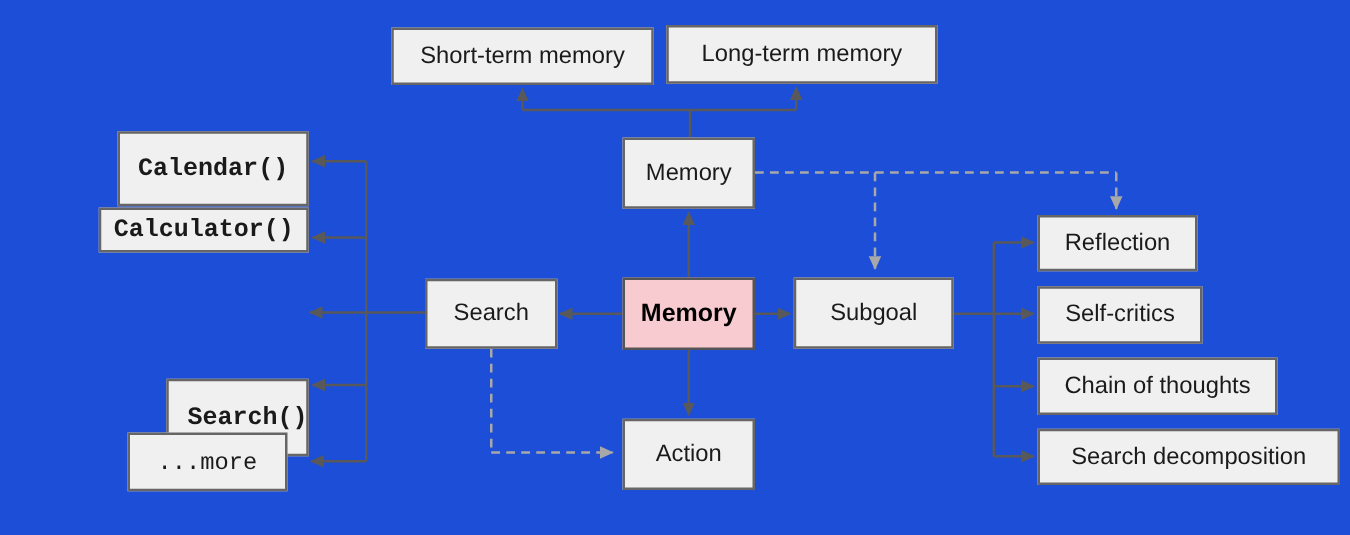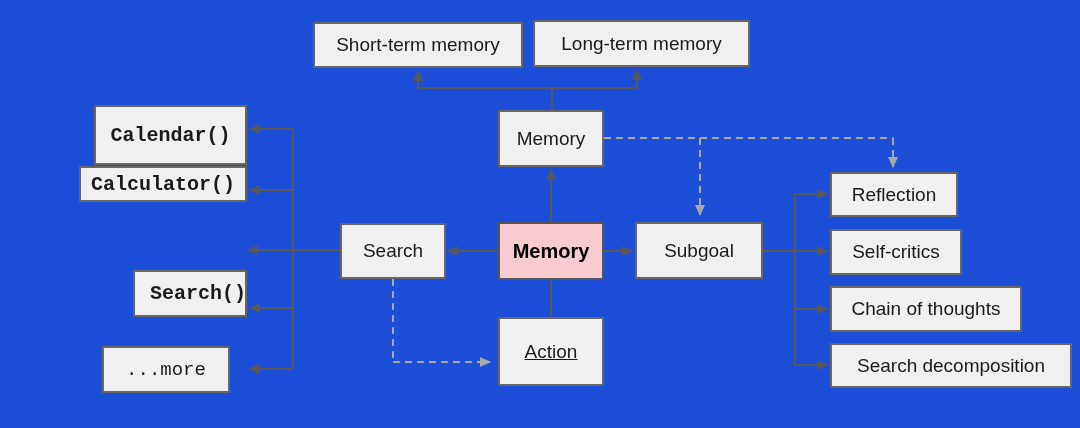--- a/index.html
+++ b/index.html
@@ -37,26 +37,26 @@
     font-weight: bold;
     font-size: 20px;
     color: #000000;
   }
   
   #n-short   { left: 313px; top: 22px;  width: 210px; height: 46px; }
   #n-long    { left: 533px; top: 20px;  width: 217px; height: 47px; }
   #n-memory  { left: 498px; top: 110px; width: 106px; height: 57px; }
   #n-agent   { left: 498px; top: 222px; width: 106px; height: 58px; }
   #n-tools   { left: 340px; top: 223px; width: 106px; height: 56px; }
-  #n-action  { left: 498px; top: 317px; width: 106px; height: 69px; text-decoration: underline; }
+  #n-action  { left: 498px; top: 335px; width: 106px; height: 57px; }
   #n-plan    { left: 635px; top: 222px; width: 128px; height: 57px; }
   #n-cal     { left: 94px;  top: 105px; width: 153px; height: 60px; }
   #n-calc    { left: 79px;  top: 166px; width: 168px; height: 36px; }
   #n-code    { left: 4px;   top: 226px; width: 241px; height: 47px; }
-  #n-search  { left: 133px; top: 270px; width: 114px; height: 47px; padding-left: 16px; }
+  #n-search  { left: 133px; top: 303px; width: 114px; height: 62px; padding-left: 16px; }
   #n-more    { left: 102px; top: 346px; width: 128px; height: 47px; font-family: Liberation Mono, monospace; }
   #n-refl    { left: 830px; top: 172px; width: 128px; height: 45px; }
   #n-crit    { left: 830px; top: 229px; width: 132px; height: 46px; }
   #n-chain   { left: 830px; top: 286px; width: 192px; height: 46px; text-align: right; }
   #n-subgoal { left: 830px; top: 343px; width: 242px; height: 45px; }
 
   .solid  { stroke: #595959; stroke-width: 2; fill: none; }
   .dashed { stroke: #a8a8a8; stroke-width: 2; fill: none; stroke-dasharray: 7 5; }
 </style>
 </head>

